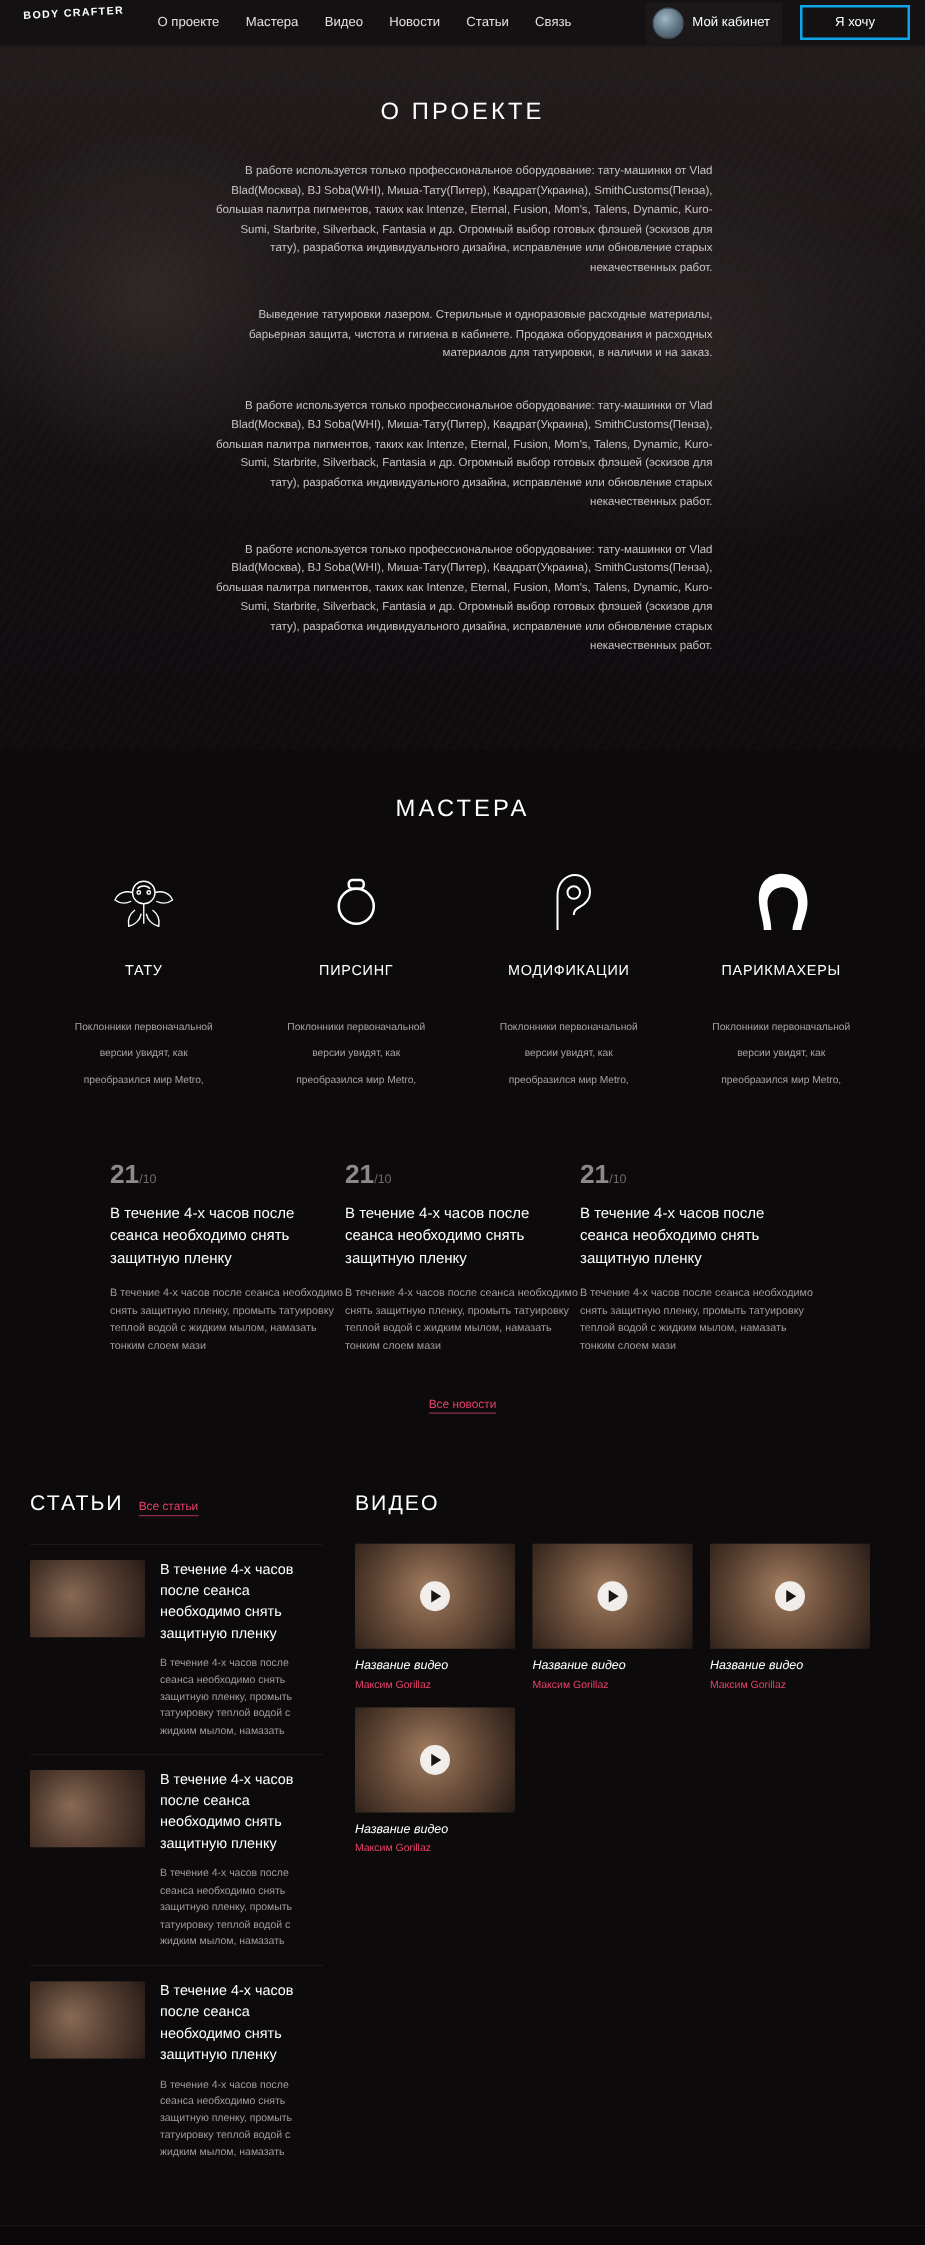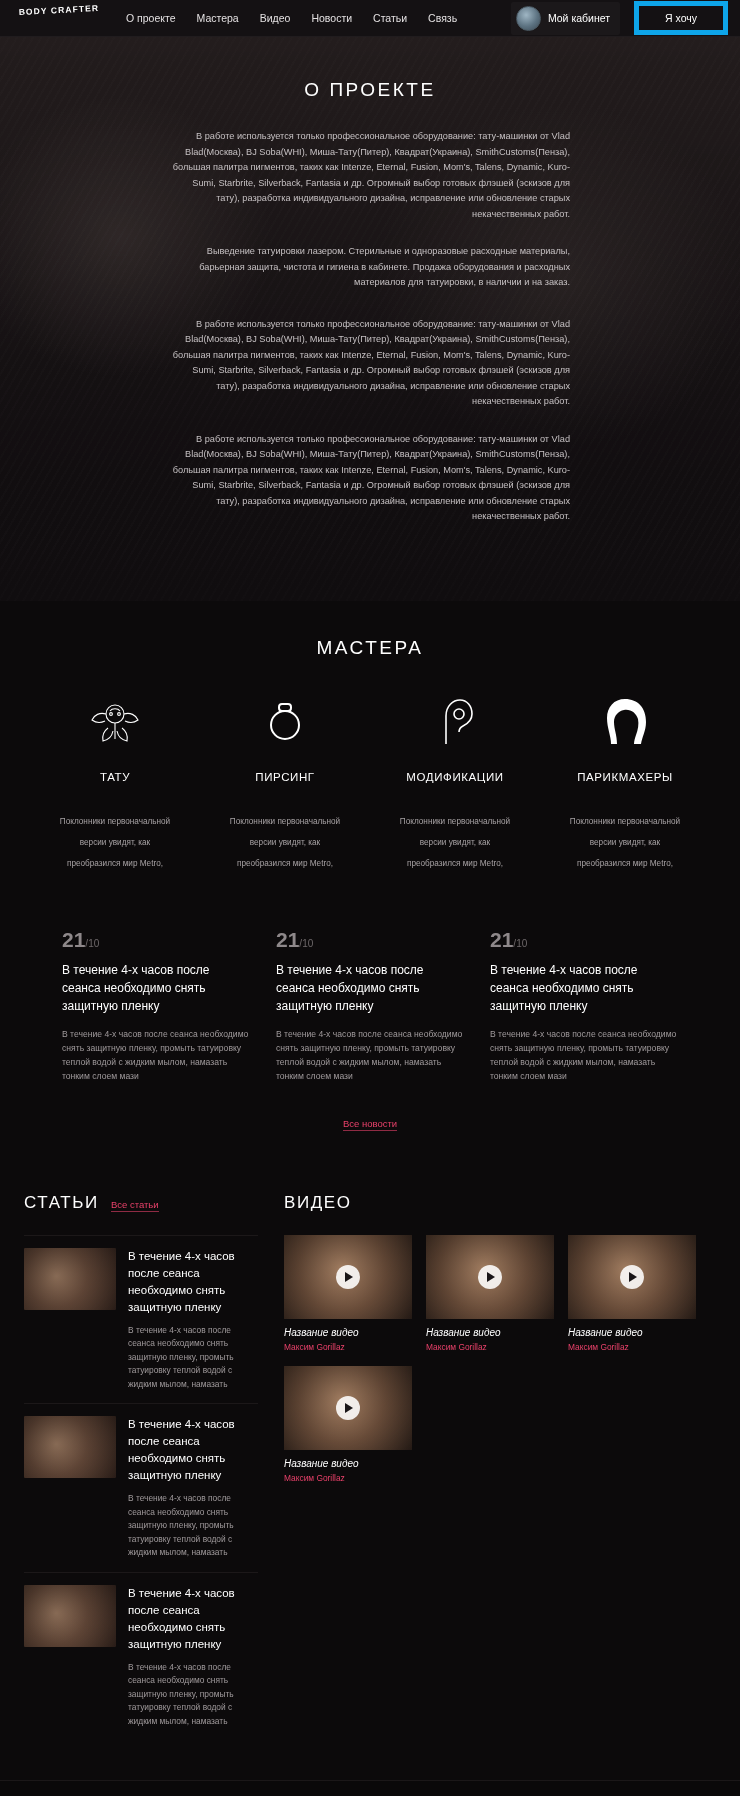--- a/index.html
+++ b/index.html
@@ -68,21 +68,21 @@
     border-radius: 2px;
   }
   .avatar {
     width: 25px; height: 25px; border-radius: 50%;
     background: radial-gradient(circle at 40% 35%, #9fb6c4 0%, #5d7382 55%, #3a4954 100%);
     border: 1px solid #4b5a64;
     flex: 0 0 auto;
   }
   .account-label { font-size: 10.5px; color: #ffffff; white-space: nowrap; }
   .btn-outline {
-    border: 5px solid #0ea5e9;
+    border: 2px solid #0ea5e9;
     color: #ffffff;
     background: transparent;
     font-size: 10.5px;
     padding: 6px 26px;
     cursor: pointer;
     font-family: "Liberation Sans", sans-serif;
     white-space: nowrap;
   }
 
   
@@ -160,21 +160,20 @@
   }
 
   
   .news {
     background: #0c0a0b;
     padding: 10px 0 26px;
   }
   .news-grid {
     display: flex;
     justify-content: center;
-    gap: 26px;
   }
   .news-item { width: 188px; }
   .news-num {
     font-size: 21px;
     font-weight: bold;
     color: #8e888a;
     margin-bottom: 9px;
   }
   .news-num small { font-size: 10px; color: #6e686a; font-weight: normal; }
   .news-title {

